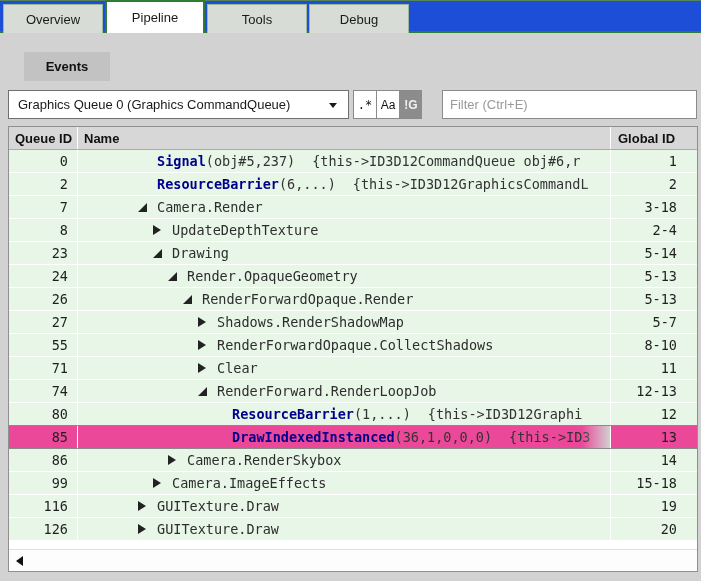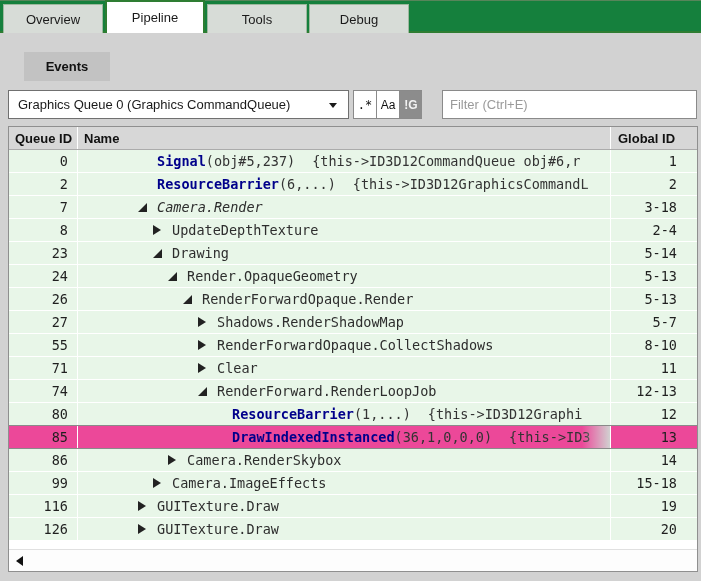--- a/index.html
+++ b/index.html
@@ -1,21 +1,21 @@
 <!DOCTYPE html>
 <html><head>
 <meta charset="utf-8">
 <style>
   html,body{margin:0;padding:0;background:#d4d4d4;}
   *{box-sizing:border-box;}
   .app{position:relative;width:701px;height:581px;overflow:hidden;
        font-family:"Liberation Sans",sans-serif;font-size:13px;color:#1a1a1a;background:#d2d2d2;}
 
   
-  .tabbar{position:absolute;left:0;top:0;width:701px;height:33px;background:#15803d;
+  .tabbar{position:absolute;left:0;top:0;width:701px;height:33px;background:#1d4ed8;
           border-top:1px solid #57855a;display:flex;align-items:flex-end;padding-left:3px;}
   .tabbar::after{content:"";position:absolute;left:0;bottom:0;width:701px;height:2px;background:#2e7d32;}
   .tab{width:100px;height:29px;margin-right:2px;background:#d7dcd7;border:1px solid #9eb89e;border-bottom:none;
        display:flex;align-items:center;justify-content:center;z-index:1;cursor:default;}
   .tab.selected{height:33px;background:#ffffff;border:2px solid #2e7d32;border-bottom:none;z-index:3;}
 
   
   .band{position:absolute;left:0;top:34px;width:701px;height:13px;background:#d2d2d2;}
 
   
@@ -126,21 +126,21 @@
             <div class="gutter"></div>
           </div>
           <div class="trow">
             <div class="td qid">2</div>
             <div class="td name fade" style="padding-left: 60px;"><span class="arrow-slot"></span><span class="api">ResourceBarrier</span><span class="params">(6,...)</span><span class="detail">{this-&gt;ID3D12GraphicsCommandL</span></div>
             <div class="td gid">2</div>
             <div class="gutter"></div>
           </div>
           <div class="trow">
             <div class="td qid">7</div>
-            <div class="td name" style="padding-left: 60px; font-style: italic;"><span class="arrow-slot"><span class="arr-exp"></span></span><span>Camera.Render</span></div>
+            <div class="td name" style="padding-left: 60px;"><span class="arrow-slot"><span class="arr-exp"></span></span><span>Camera.Render</span></div>
             <div class="td gid">3-18</div>
             <div class="gutter"></div>
           </div>
           <div class="trow">
             <div class="td qid">8</div>
             <div class="td name" style="padding-left: 75px;"><span class="arrow-slot"><span class="arr-col"></span></span><span>UpdateDepthTexture</span></div>
             <div class="td gid">2-4</div>
             <div class="gutter"></div>
           </div>
           <div class="trow">

